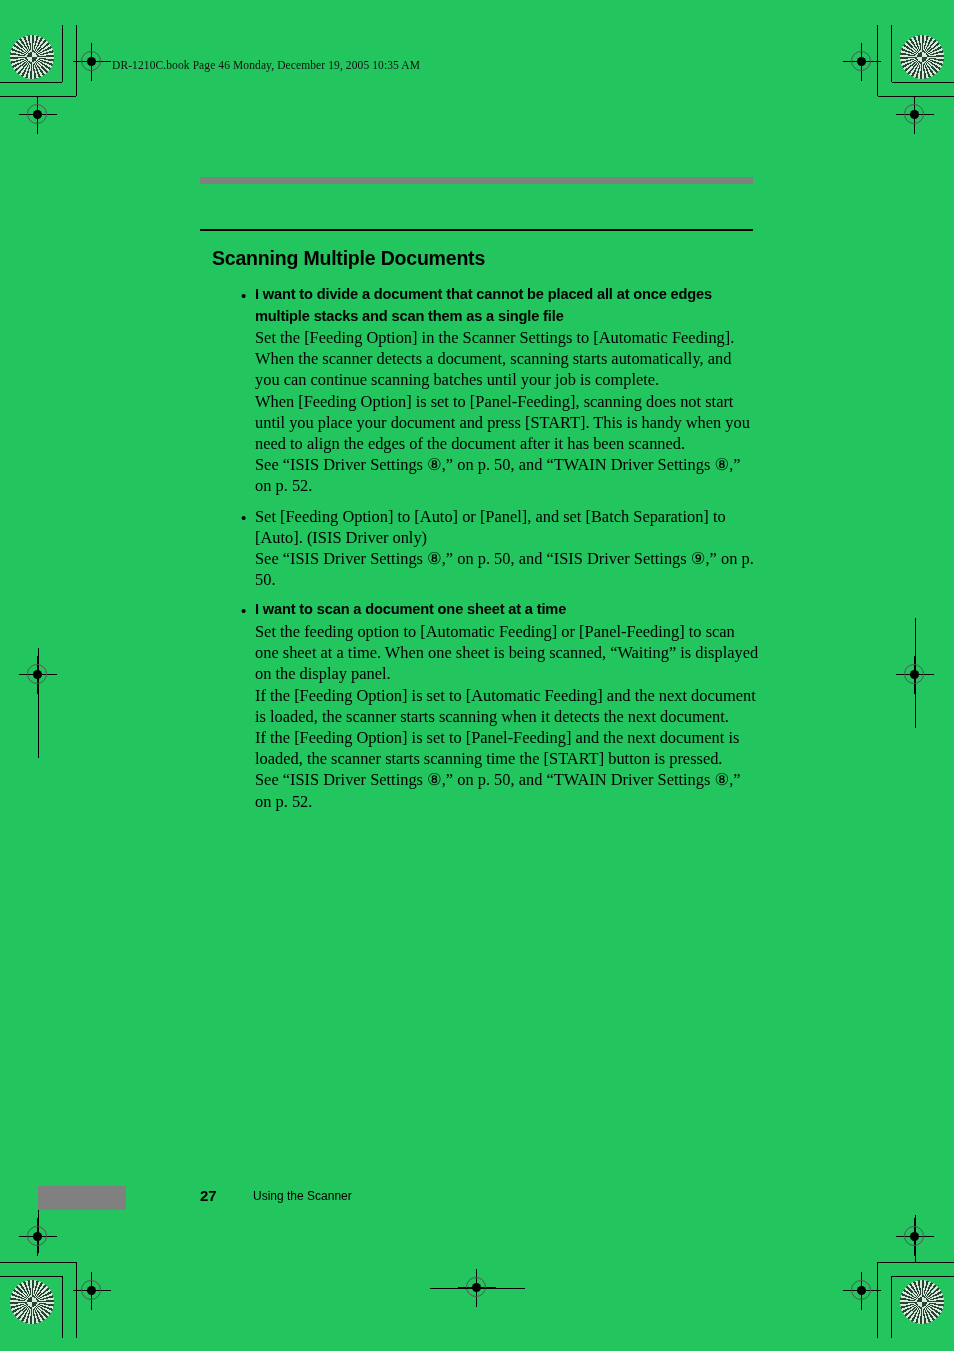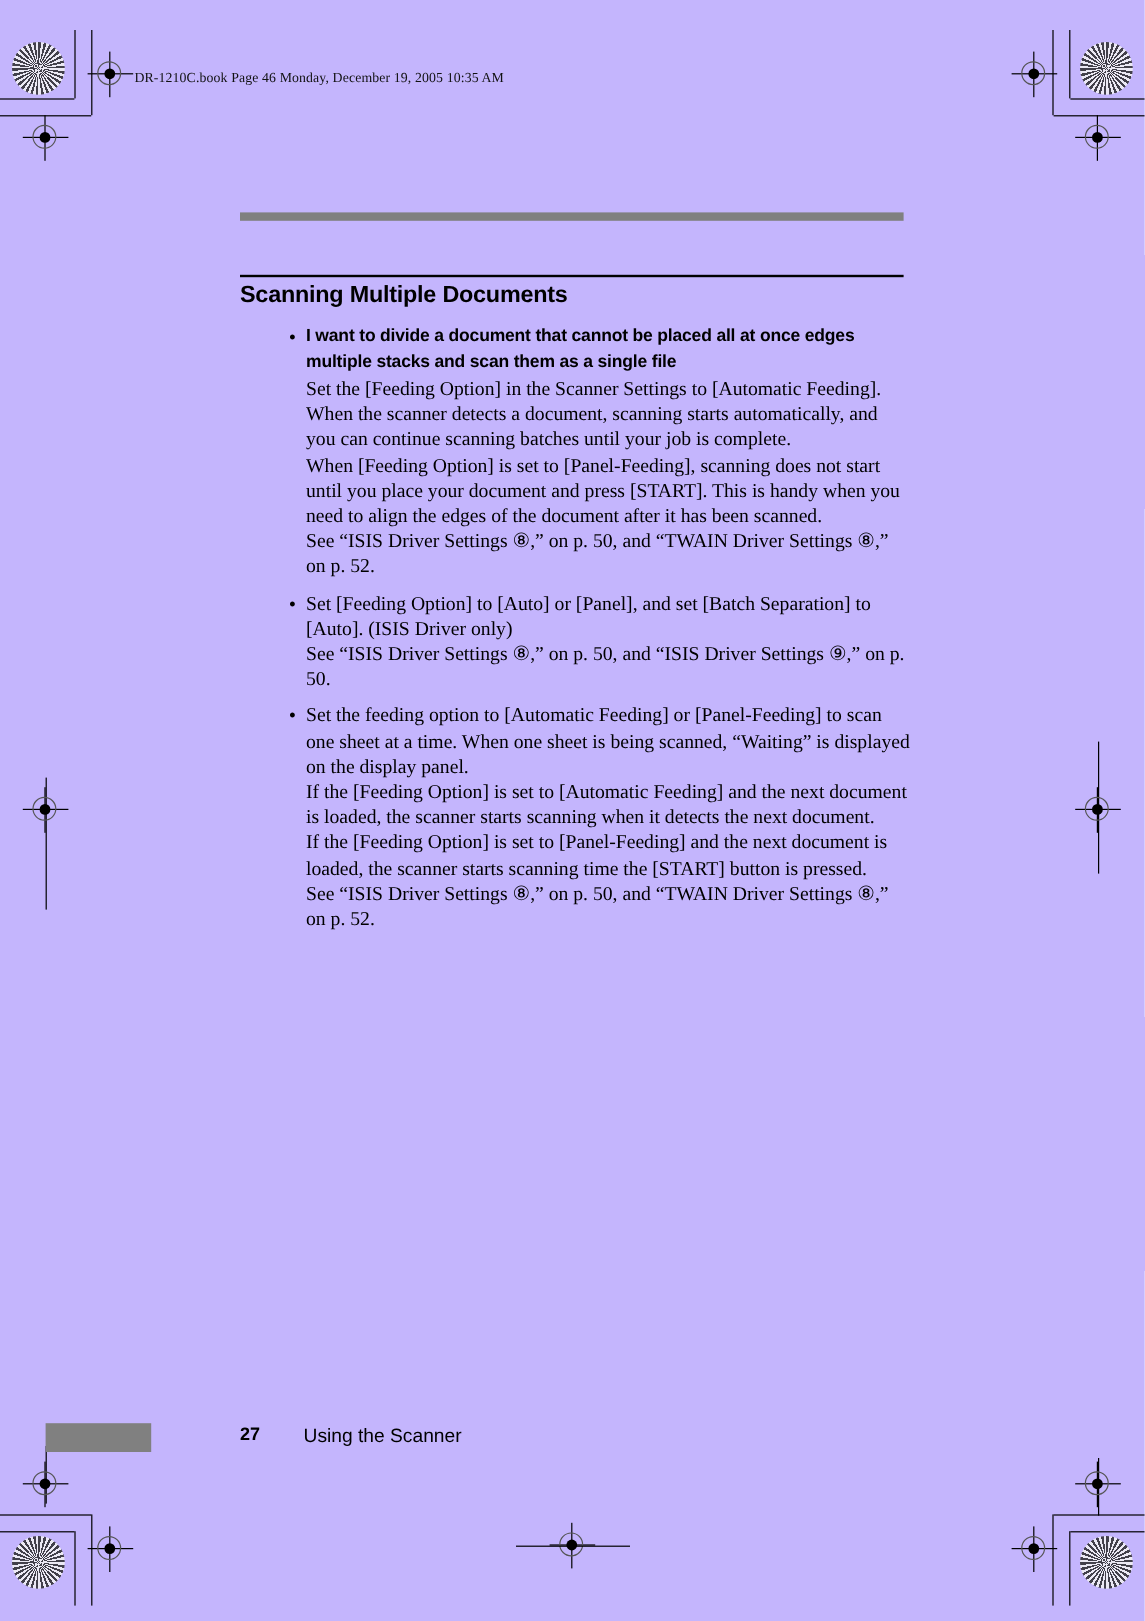--- a/index.html
+++ b/index.html
@@ -4,21 +4,21 @@
 <style>
   html, body {
     margin: 0;
     padding: 0;
     background: #ffffff;
   }
   .page {
     position: relative;
     width: 954px;
     height: 1351px;
-    background: #c4b5fd;
+    background: #22c55e;
     overflow: hidden;
     font-family: "Liberation Serif", serif;
   }
 
   
   .rule-h { position: absolute; background: #000; height: 1px; }
   .rule-v { position: absolute; background: #000; width: 1px; }
 
   .reg-target {
     position: absolute;
@@ -95,21 +95,21 @@
   }
 
   
   .content {
     position: absolute;
     left: 200px;
     top: 232px;
     width: 560px;
   }
   h1.section-title {
-    margin: 0;
+    margin: 12px;
     padding: 0;
     font-family: "Liberation Sans", sans-serif;
     font-size: 19.5px;
     font-weight: bold;
     color: #000;
     letter-spacing: -0.2px;
     line-height: 28px;
   }
 
   .bullet-block {
@@ -160,21 +160,21 @@
     font-family: "Liberation Sans", sans-serif;
     font-size: 15px;
     font-weight: bold;
     color: #000;
   }
   .footer-label {
     position: absolute;
     left: 253px;
     top: 1189px;
     font-family: "Liberation Sans", sans-serif;
-    font-size: 16px;
+    font-size: 12px;
     color: #000;
   }
 </style>
 </head>
 <body>
 
 <div class="page">
 
   <div>
 
@@ -294,20 +294,21 @@
     </div>
 
     <div class="bullet-block">
       <span class="bullet-mark">•</span>
       <p class="para">Set [Feeding Option] to [Auto] or [Panel], and set [Batch Separation] to [Auto]. (ISIS Driver only)</p>
       <p class="para">See “ISIS Driver Settings ⑧,” on p. 50, and “ISIS Driver Settings ⑨,” on p. 50.</p>
     </div>
 
     <div class="bullet-block">
       <span class="bullet-mark">•</span>
+      <div class="bullet-head">I want to scan a document one sheet at a time</div>
       <p class="para">Set the feeding option to [Automatic Feeding] or [Panel-Feeding] to scan one sheet at a time. When one sheet is being scanned, “Waiting” is displayed on the display panel.</p>
       <p class="para">If the [Feeding Option] is set to [Automatic Feeding] and the next document is loaded, the scanner starts scanning when it detects the next document.</p>
       <p class="para">If the [Feeding Option] is set to [Panel-Feeding] and the next document is loaded, the scanner starts scanning time the [START] button is pressed.</p>
       <p class="para">See “ISIS Driver Settings ⑧,” on p. 50, and “TWAIN Driver Settings ⑧,” on p. 52.</p>
     </div>
   </div>
 
   <div class="footer-bar"></div>
   <div class="footer-page">27</div>
   <div class="footer-label">Using the Scanner</div>

